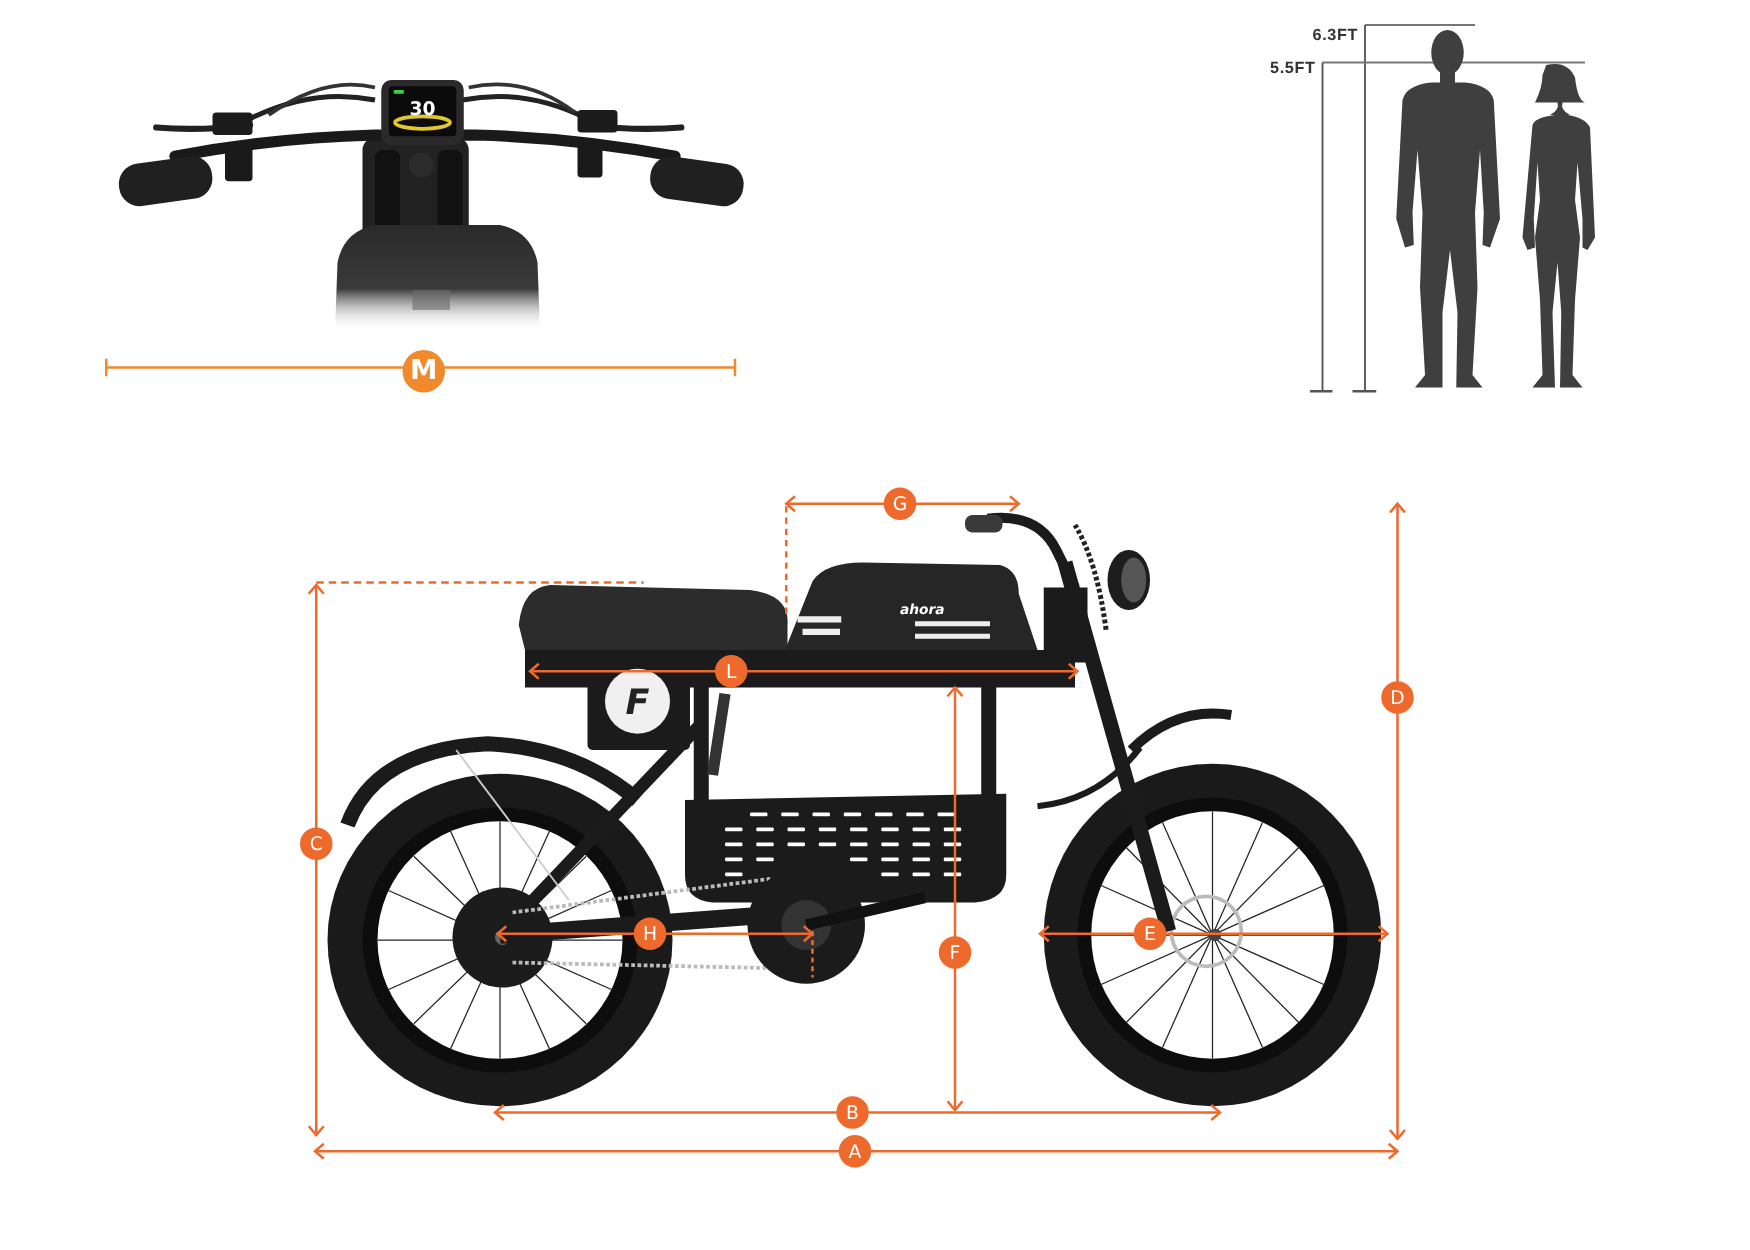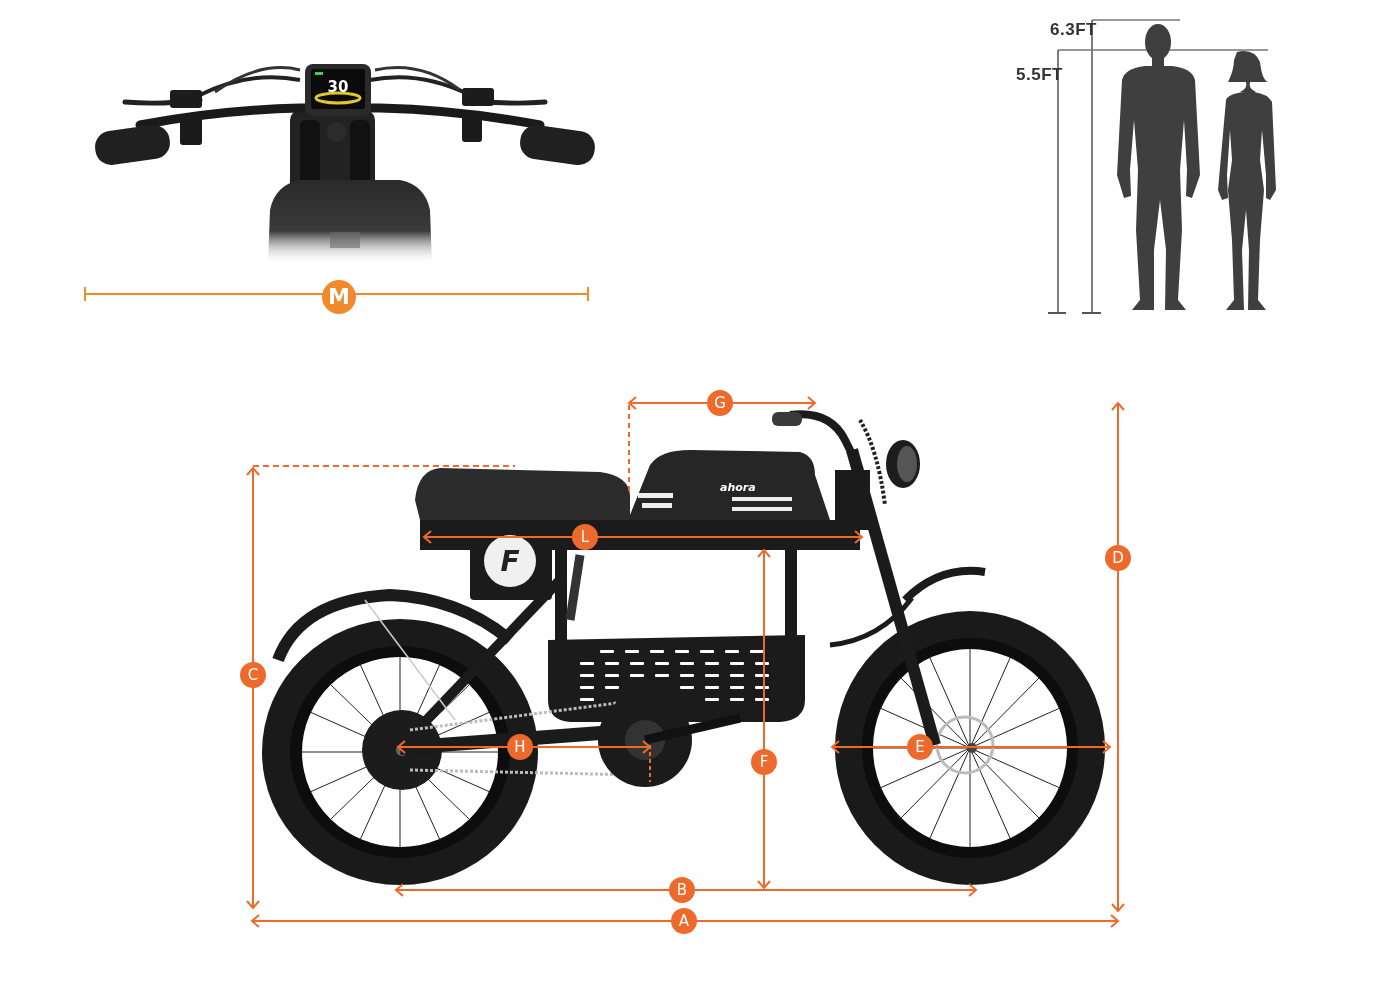--- a/index.html
+++ b/index.html
@@ -1,20 +1,20 @@
 <!DOCTYPE html>
 <html><head>
 <meta charset="utf-8">
 <style>
   html,body{margin:0;padding:0;background:#ffffff;}
   body{width:1400px;height:1000px;position:relative;overflow:hidden;font-family:"Liberation Sans",sans-serif;}
   .layer{position:absolute;left:0;top:0;}
   .badge{position:absolute;width:26px;height:26px;border-radius:50%;color:#fff;font-family:"DejaVu Sans",sans-serif;font-size:15px;line-height:26px;text-align:center;font-weight:normal;}
   .badge.big{width:34px;height:34px;line-height:34px;font-size:22px;font-weight:bold;}
-  .ht{position:absolute;font-family:"Liberation Sans",sans-serif;font-weight:bold;font-size:17px;color:#333;letter-spacing:0.5px;}
+  .ht{position:absolute;font-family:"Liberation Sans",sans-serif;font-weight:bold;font-size:13px;color:#333;letter-spacing:0.5px;}
 </style>
 </head>
 <body>
 
 <div class="layer" style="width:700px;height:330px;">
   <svg width="700" height="330" viewBox="0 0 700 330">
     <defs>
       <linearGradient id="tankfade" x1="0" y1="0" x2="0" y2="1">
         <stop offset="0" stop-color="#2a2a2a"></stop>
         <stop offset="0.6" stop-color="#3a3a3a"></stop>
@@ -80,21 +80,21 @@
       <rect x="152" y="56" width="12" height="12"></rect>
       <path d="M122 80 Q125 68 145 66 L172 66 Q192 68 195 80 L200 175 L192 198 L186 196 L187 170 L184 120 L180 170 L182 230 L178 300 L186 310 L165 310 L166 250 L160 200 L154 250 L154 310 L132 310 L140 300 L136 230 L138 170 L134 120 L130 170 L131 196 L124 198 L117 175 Z"></path>
     </g>
 
     <g fill="#3f3f3f">
       <path d="M237 52 Q254 48 260 62 Q262 80 268 82 L250 82 Q248 88 256 92 L240 92 Q248 88 246 82 L228 82 Q234 70 234 60 Z"></path>
       <path d="M226 100 Q228 94 244 92 L254 92 Q268 94 272 102 L276 190 L270 200 L266 198 L266 175 L262 130 L260 160 L264 190 L260 240 L258 300 L266 310 L248 310 L249 250 L246 210 L242 250 L244 310 L226 310 L234 300 L232 240 L228 190 L232 160 L230 130 L227 175 L228 198 L222 200 L218 190 Z"></path>
     </g>
   </svg>
   <div class="ht" style="left:50px;top:20px;">6.3FT</div>
-  <div class="ht" style="left:16px;top:65px;">5.5FT</div>
+  <div class="ht" style="left:16px;top:46px;">5.5FT</div>
 </div>
 
 <div class="layer" style="width:1400px;height:1000px;">
   <svg width="1400" height="1000" viewBox="0 0 1400 1000">
 
     <g>
       <ellipse cx="400" cy="752" rx="138" ry="133" fill="#1a1a1a"></ellipse>
       <ellipse cx="400" cy="752" rx="110" ry="106" fill="#0d0d0d"></ellipse>
       <ellipse cx="400" cy="752" rx="98" ry="95" fill="#fff"></ellipse>
       <g stroke="#222" stroke-width="1">

